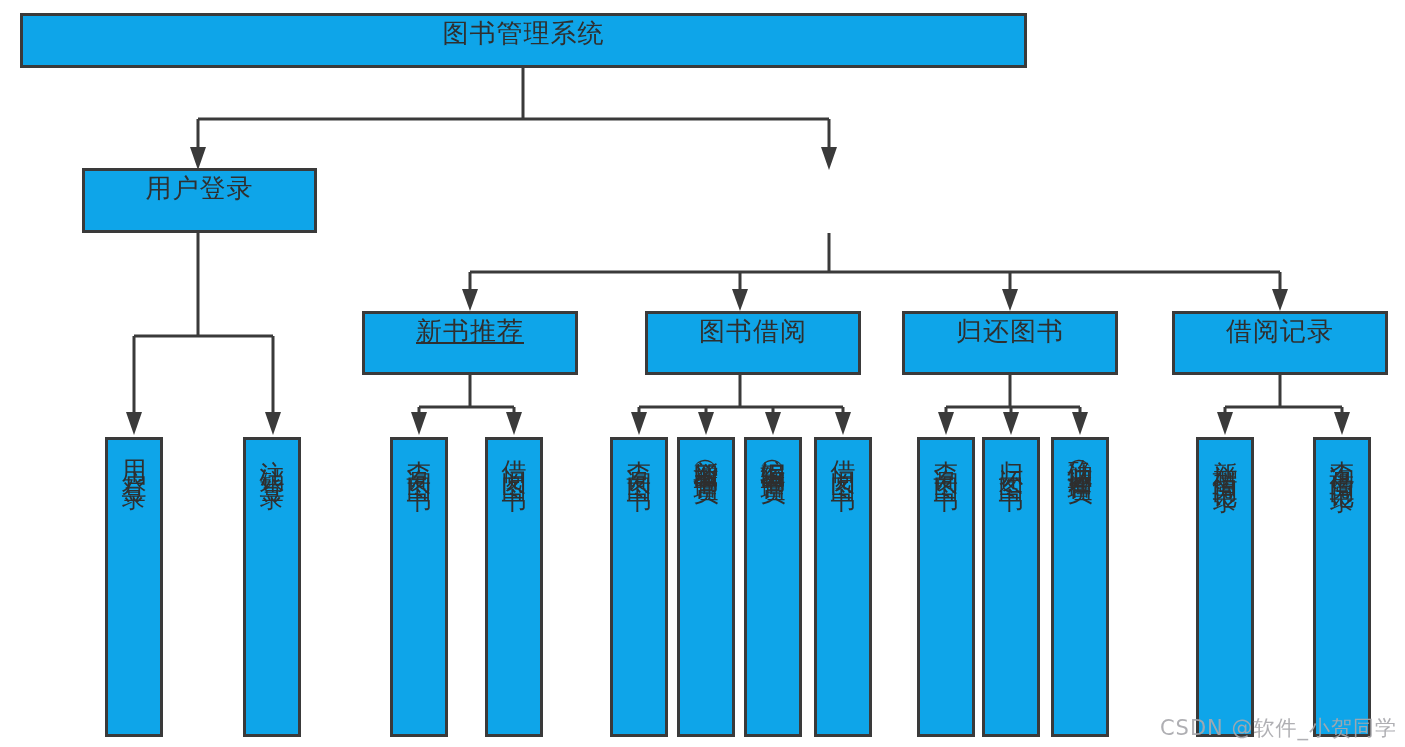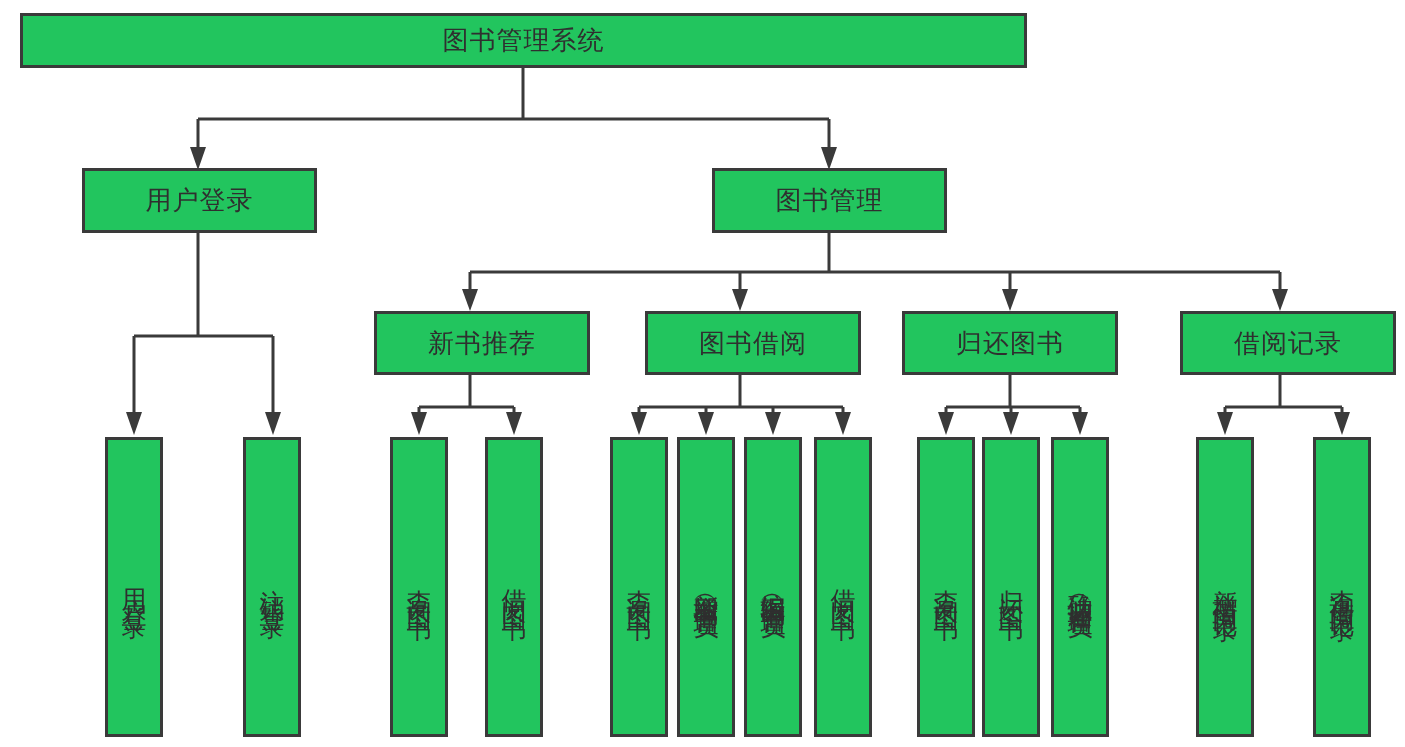--- a/index.html
+++ b/index.html
@@ -2,32 +2,32 @@
 <html><head>
 <meta charset="utf-8">
 <style>
   html,body{margin:0;padding:0;background:#ffffff;}
   .canvas{
     position:relative;width:1405px;height:747px;background:#ffffff;overflow:hidden;
     font-family:"DejaVu Sans","Liberation Sans",sans-serif;color:#2f2f2f;
   }
   svg.connectors{position:absolute;left:0;top:0;width:1405px;height:747px;z-index:1;}
   .box{
-    position:absolute;background:#22c55e;border:3px solid #3a3a3a;box-sizing:border-box;
-    display:flex;align-items:center;justify-content:center;z-index:2;
+    position:absolute;background:#0ea5e9;border:3px solid #3a3a3a;box-sizing:border-box;
+    display:flex;align-items:flex-start;justify-content:center;z-index:2;
   }
   .hlabel{font-size:26px;letter-spacing:1px;white-space:nowrap;}
   .root{left:20px;top:13px;width:1007px;height:55px;}
   .n-userlogin{left:82px;top:168px;width:235px;height:65px;}
   .n-bookmgmt{left:712px;top:168px;width:235px;height:65px;}
   .lvl3{top:311px;width:216px;height:64px;}
-  .n-newrec{left:374px;}
+  .n-newrec{left:362px;text-decoration:underline;}
   .n-borrow{left:632px;margin-left:13px;}
   .n-current{left:902px;}
-  .n-records{left:1172px;margin-left:8px;}
+  .n-records{left:1172px;}
   .leaf{top:437px;width:58px;height:300px;}
   .vlabel{
     writing-mode:vertical-rl;text-orientation:mixed;
     font-size:25px;line-height:1;letter-spacing:9px;white-space:nowrap;
   }
   .vlabel.tight{letter-spacing:3px;}
   .vlabel.mid{letter-spacing:6px;}
   .watermark{
     position:absolute;right:8px;bottom:5px;z-index:10;
     font-size:21px;color:rgba(168,168,173,0.92);letter-spacing:1px;white-space:nowrap;
@@ -78,23 +78,20 @@
     </g>
   </svg>
 
   <div class="box root">
     <span class="hlabel">图书管理系统</span>
   </div>
 
   <div class="box n-userlogin">
     <span class="hlabel">用户登录</span>
   </div>
-  <div class="box n-bookmgmt">
-    <span class="hlabel">图书管理</span>
-  </div>
 
   <div class="box lvl3 n-newrec">
     <span class="hlabel">新书推荐</span>
   </div>
   <div class="box lvl3 n-borrow">
     <span class="hlabel">图书借阅</span>
   </div>
   <div class="box lvl3 n-current">
     <span class="hlabel">归还图书</span>
   </div>
@@ -139,14 +136,15 @@
     <span class="vlabel tight">确认归还（管理员）</span>
   </div>
 
   <div class="box leaf" style="left:1196px;">
     <span class="vlabel mid">新增借阅记录</span>
   </div>
   <div class="box leaf" style="left:1313px;">
     <span class="vlabel mid">查询借阅记录</span>
   </div>
 
+  <div class="watermark">CSDN @软件_小贺同学</div>
 
 </div>
 
 </body></html>

